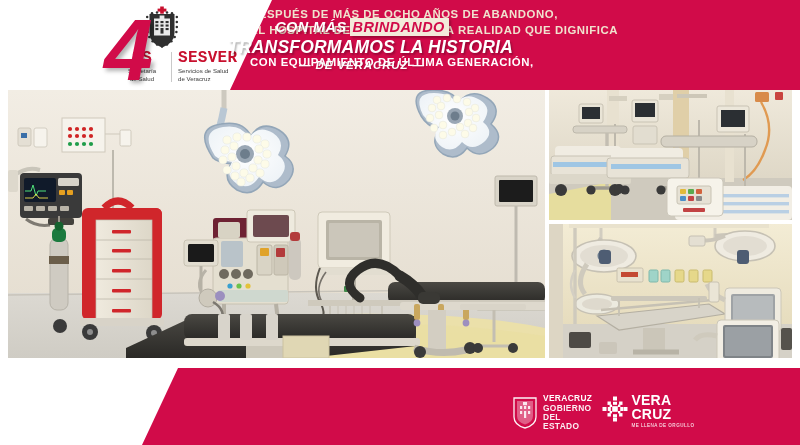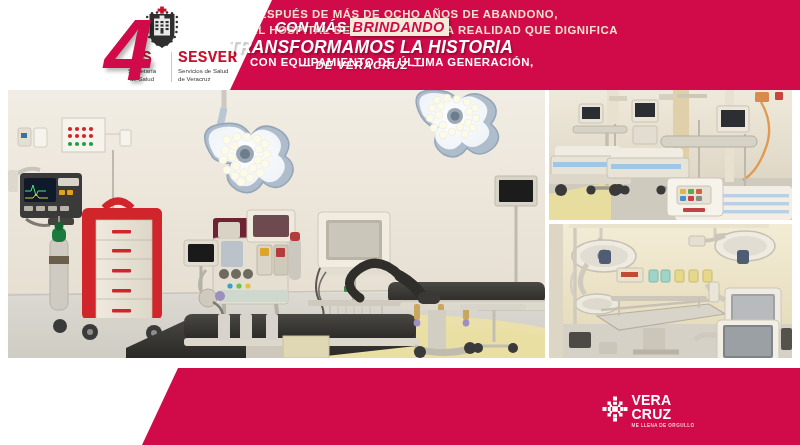--- a/index.html
+++ b/index.html
@@ -755,20 +755,42 @@
 
   <div id="slogan">
     <div id="slogan-l1">
       <span class="sl-conmas">CON MÁS</span>
       <span class="sl-resultados">BRINDANDO</span>
     </div>
     <div id="slogan-l2">TRANSFORMAMOS LA HISTORIA</div>
     <div id="slogan-l3">— DE VERACRUZ —</div>
   </div>
 
+  <div id="gov-logo">
+    <div id="gov-shield">
+      <svg viewBox="0 0 26 32" width="26" height="32" aria-hidden="true">
+        <path d="M2 1 H24 V20 Q24 28 13 31 Q2 28 2 20 Z" fill="none" stroke="#ffffff" stroke-width="1.3" opacity="0.95"></path>
+        <path d="M5 4 H21 V19 Q21 25 13 27.6 Q5 25 5 19 Z" fill="#ffffff" opacity="0.34"></path>
+        <g fill="#ffffff" opacity="0.85">
+          <rect x="8" y="9" width="2.2" height="3"></rect>
+            <rect x="12" y="9" width="2.2" height="3"></rect>
+            <rect x="16" y="9" width="2.2" height="3"></rect>
+          <rect x="8" y="14" width="2.2" height="3"></rect>
+            <rect x="12" y="14" width="2.2" height="7"></rect>
+            <rect x="16" y="14" width="2.2" height="3"></rect>
+          <rect x="11" y="5" width="4" height="3.2"></rect>
+        </g>
+      </svg>
+    </div>
+    <div id="gov-text">
+      <div class="gov-l1">VERACRUZ</div>
+      <div class="gov-l2">GOBIERNO</div>
+      <div class="gov-l3">DEL ESTADO</div>
+    </div>
+  </div>
 
   <div id="vc-logo">
     <div id="vc-mark">
       <svg viewBox="0 0 26 26" width="26" height="26" aria-hidden="true">
         <g fill="#ffffff">
           <rect x="11" y="0.5" width="4" height="4"></rect>
           <rect x="11" y="21.5" width="4" height="4"></rect>
           <rect x="0.5" y="11" width="4" height="4"></rect>
           <rect x="21.5" y="11" width="4" height="4"></rect>
           <rect x="5.5" y="5.5" width="3.4" height="3.4"></rect>

